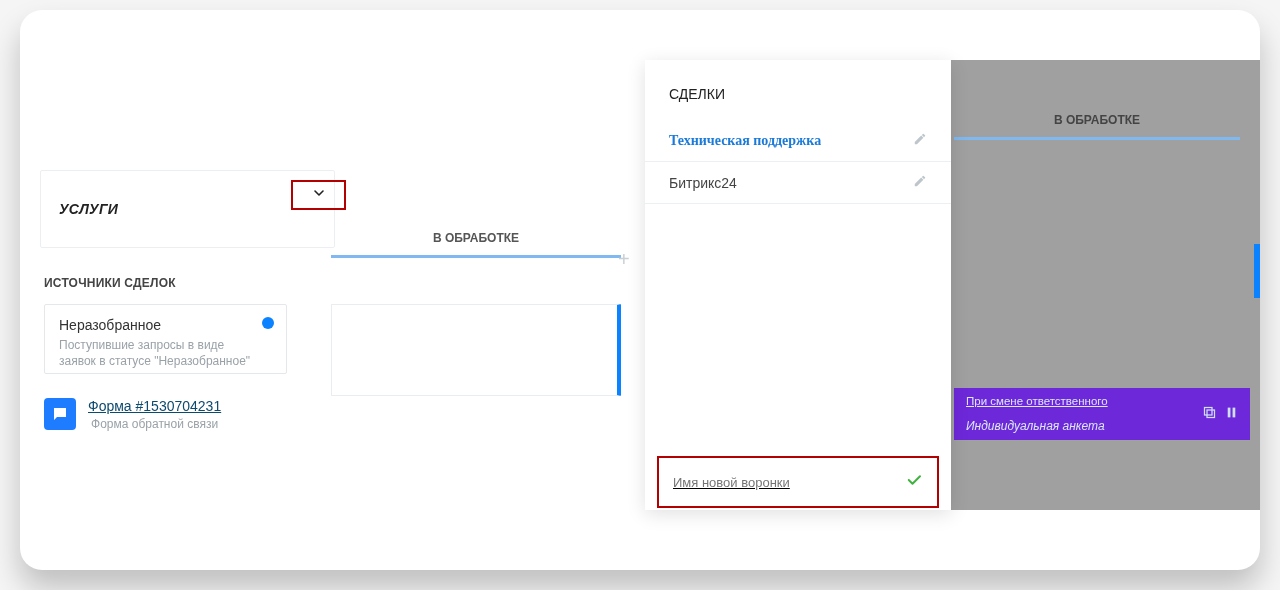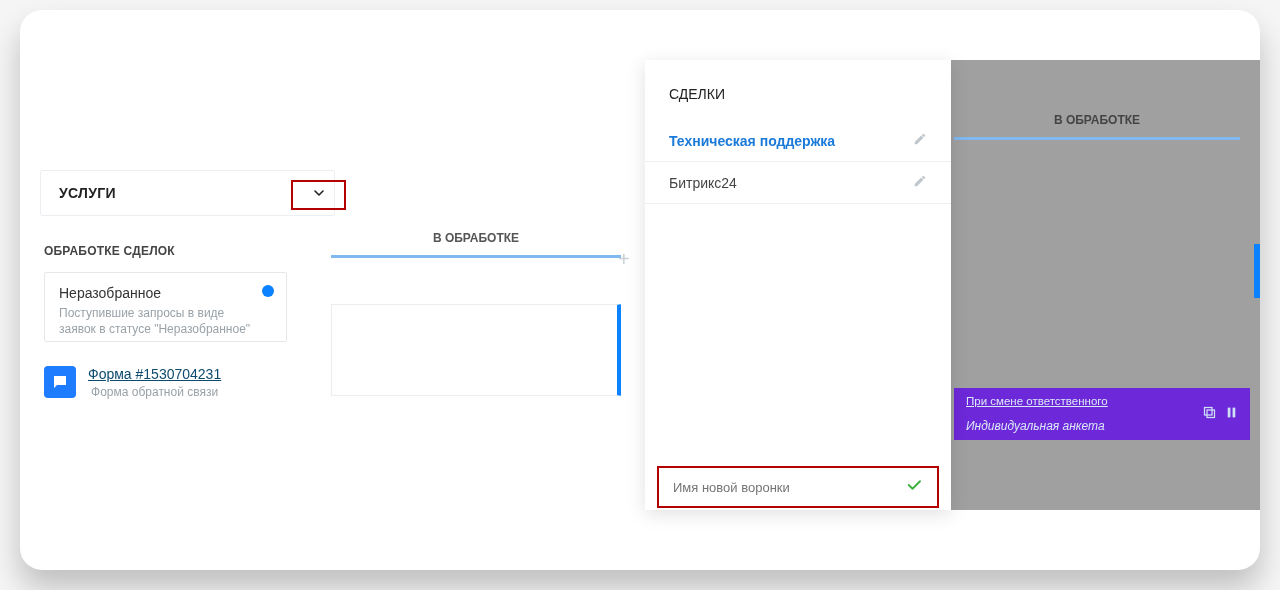--- a/index.html
+++ b/index.html
@@ -28,23 +28,24 @@
       top: 160px;
       left: 20px;
       width: 580px;
     }
     .uslugi-header {
       display: flex;
       align-items: center;
       background: #fff;
       border: 1px solid #eceff1;
       border-radius: 2px;
-      padding: 14px 18px;
+      padding: 30px 18px;
       width: 295px;
       position: relative;
+      font-style: italic;
     }
     .uslugi-title {
       font-weight: 700;
       font-size: 14px;
       letter-spacing: 0.3px;
       color: #222;
     }
     .chevron-box {
       position: absolute;
       left: 250px;
@@ -237,36 +238,37 @@
     }
     .dropdown-item {
       display: flex;
       align-items: center;
       justify-content: space-between;
       padding: 12px 24px;
       border-bottom: 1px solid #edf0f2;
       font-size: 14px;
       cursor: pointer;
     }
-    .dropdown-item.active .txt { color: #1a7ad9; font-weight: 600; }
+    .dropdown-item.active .txt { color: #1a7ad9; font-weight: 600; font-family: Liberation Serif, serif; }
     .dropdown-item .txt { color: #444; }
     .pencil svg { width: 14px; height: 14px; fill: #bfc6cb; }
 
     .new-funnel-box {
       position: absolute;
       bottom: 2px;
       left: 12px;
       right: 12px;
-      height: 42px;
+      height: 52px;
       border: 2px solid #b30000;
       display: flex;
       align-items: center;
       justify-content: space-between;
       padding: 0 14px;
       background: #fff;
+      text-decoration: underline;
     }
     .new-funnel-box input {
       border: none;
       outline: none;
       font-size: 13px;
       color: #9aa2a8;
       width: 200px;
     }
     .check-icon svg { width: 18px; height: 18px; }
   </style>
@@ -281,21 +283,21 @@
       <div class="chevron-box">
         <span>
           <svg viewBox="0 0 24 24">
               <path d="M6 9l6 6 6-6" fill="none" stroke="#222" stroke-width="2.4" stroke-linecap="round" stroke-linejoin="round"></path>
             </svg>
         </span>
       </div>
     </div>
 
     <div class="sources-block">
-      <div class="sources-title">ОБРАБОТКЕ СДЕЛОК</div>
+      <div class="sources-title">ИСТОЧНИКИ СДЕЛОК</div>
 
       <div class="source-card">
         <div class="dot"></div>
         <div class="name">Неразобранное</div>
         <div class="desc">Поступившие запросы в виде заявок в статусе "Неразобранное"</div>
       </div>
 
       <div class="form-item">
         <div class="form-icon">
           <svg viewBox="0 0 24 24">

